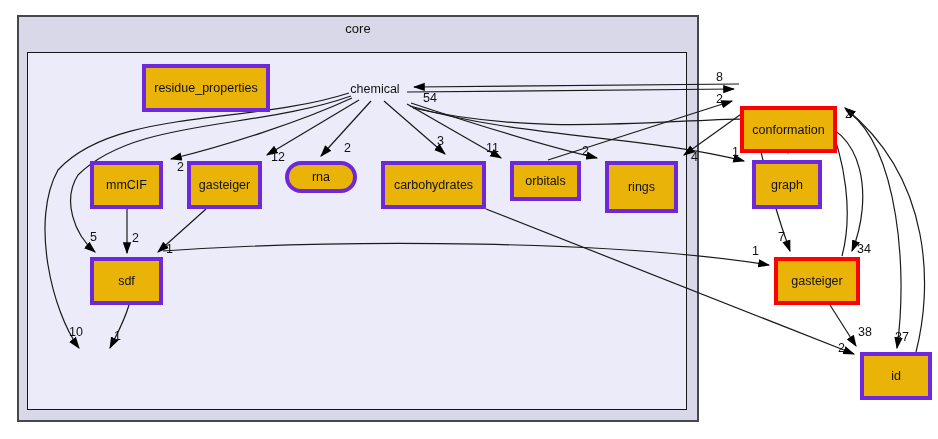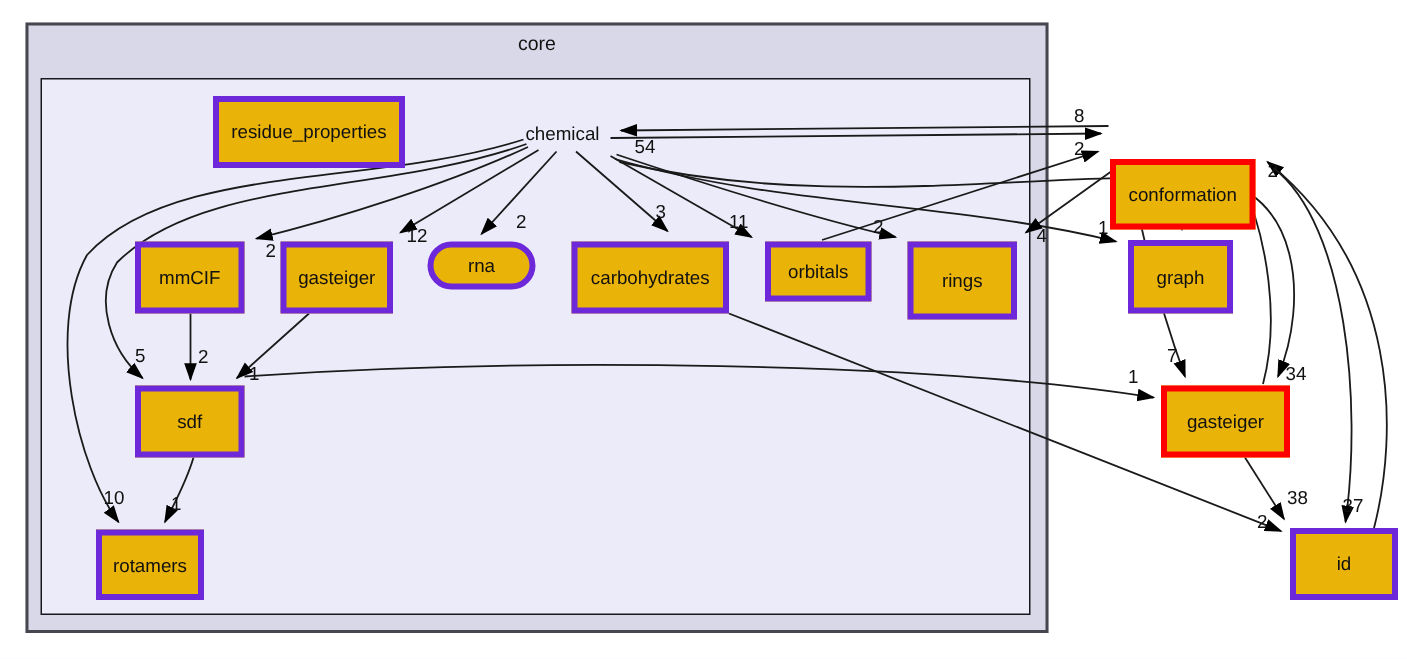--- a/index.html
+++ b/index.html
@@ -131,20 +131,17 @@
       </div>
       <div class="node" style="left: 90px; top: 257px; width: 73px; height: 48px;">
         <span>sdf</span>
       </div>
       <div class="node" style="left: 752px; top: 160px; width: 70px; height: 49px;">
         <span>graph</span>
       </div>
       <div class="node red" style="left: 774px; top: 257px; width: 86px; height: 48px;">
         <span>gasteiger</span>
       </div>
-      <div class="node" style="left: 64px; top: 353px; width: 72px; height: 47px;">
-        <span>rotamers</span>
-      </div>
       <div class="node" style="left: 860px; top: 352px; width: 72px; height: 48px;">
         <span>id</span>
       </div>
     </div>
 </div>
 
 </body></html>

